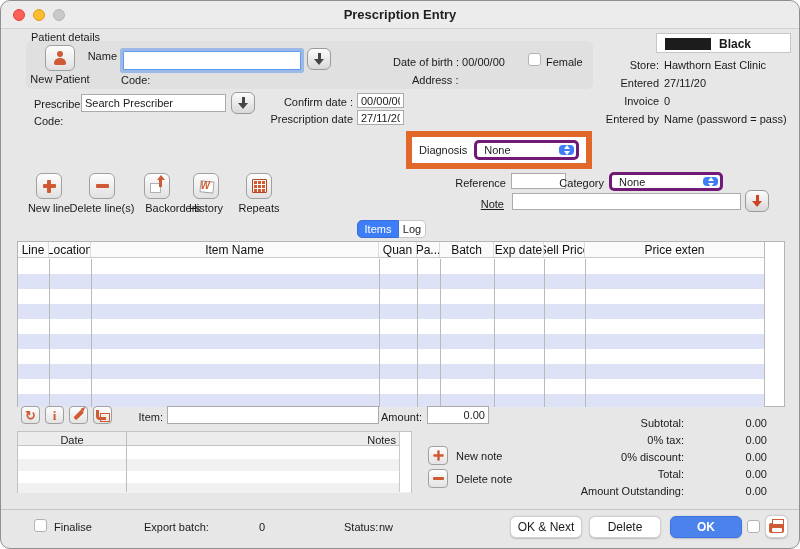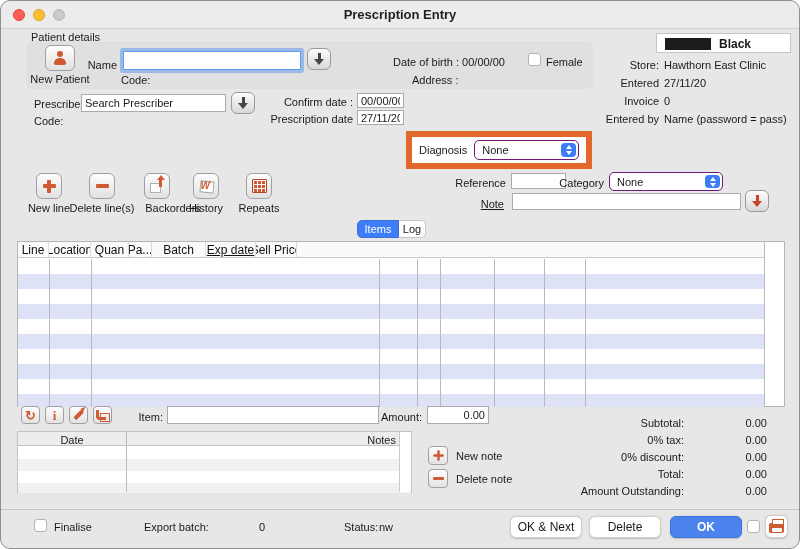--- a/index.html
+++ b/index.html
@@ -56,21 +56,21 @@
       linear-gradient(to bottom,rgba(255,255,255,0.95) 1px,transparent 1px);background-size:4px 4px;}
   .syncic{font-size:13px;font-weight:bold;color:#cf5a33;line-height:1;}
   .infoic{font-family:"Liberation Serif",serif;font-size:13px;font-weight:bold;color:#cf5a33;line-height:1;}
   .pencilic{position:relative;width:11px;height:3.5px;background:#cf5a33;border-radius:1px;transform:rotate(-45deg);}
   .pencilic::after{content:"";position:absolute;right:-5px;top:-0.8px;width:0;height:0;
     border-top:2.5px solid transparent;border-bottom:2.5px solid transparent;border-left:5px solid #cf5a33;}
   .splitic{position:relative;width:15px;height:13px;}
   .splitic::before{content:"";position:absolute;right:0;bottom:0;width:8px;height:7px;border:1.5px solid #cf5a33;}
   .splitic::after{content:"";position:absolute;left:1px;top:1px;width:7px;height:7px;
     border-left:3px solid #cf5a33;border-bottom:3px solid #cf5a33;border-radius:0 0 0 4px;}
-  .dropdown{position:absolute;background:#fff;border:1px solid #701a75;border-radius:5px;
+  .dropdown{position:absolute;background:#fff;border:3px solid #701a75;border-radius:5px;
     display:flex;align-items:center;padding-left:7px;font-size:11px;}
   .stepper{position:absolute;right:2px;top:2px;bottom:2px;width:15px;background:#3d7df7;border-radius:4px;
     display:flex;flex-direction:column;align-items:center;justify-content:center;}
   .stepper .up{width:0;height:0;border-left:3.5px solid transparent;border-right:3.5px solid transparent;
     border-bottom:4px solid #fff;margin-bottom:2px;}
   .stepper .dn{width:0;height:0;border-left:3.5px solid transparent;border-right:3.5px solid transparent;
     border-top:4px solid #fff;}
   .hlbox{position:absolute;left:405px;top:130px;width:186px;height:38px;border:6px solid #e2672a;
     background:#fff;display:flex;align-items:center;padding:0 7px;gap:7px;}
   .checkbox{position:absolute;width:13px;height:13px;background:#fff;border:1px solid #b2b2b2;border-radius:3px;}
@@ -114,21 +114,21 @@
   </div>
 
   <div class="lbl" style="left:30px;top:30px;">Patient details</div>
   <div class="panel" style="left:25px;top:40px;width:567px;height:48px;"></div>
 
   <div class="icon-btn" style="left:44px;top:44px;width:30px;height:26px;">
     <span class="personic"></span>
   </div>
   <div class="lbl c" style="left:22px;top:72px;width:74px;">New Patient</div>
 
-  <div class="lbl r" style="left:66px;top:58px;width:50px;">Name</div>
+  <div class="lbl r" style="left:66px;top:49px;width:50px;">Name</div>
   <input class="field focusring" style="left: 122px; top: 50px; width: 178px; height: 19px;" value="">
   <div class="arrow-btn" style="left:306px;top:47px;width:24px;height:22px;">
     <span class="darrow"></span>
   </div>
   <div class="lbl" style="left:120px;top:73px;">Code:</div>
 
   <div class="lbl" style="left:392px;top:55px;">Date of birth : 00/00/00</div>
   <div class="checkbox" style="left:527px;top:52px;"></div>
   <div class="lbl" style="left:545px;top:55px;">Female</div>
   <div class="lbl" style="left:411px;top:73px;">Address :</div>
@@ -216,25 +216,27 @@
     <span>Items</span>
   </div>
   <div class="tab inactive" style="left:398px;width:27px;">
     <span>Log</span>
   </div>
 
   <div class="items-table">
     <div class="items-head">
       <div class="hcell" style="width:31px;">Line</div>
       <div class="hcell" style="width:42px;">Location</div>
+      <div class="hcell" style="width:288px;">Item Name</div>
       <div class="hcell" style="width:38px;">Quan</div>
       <div class="hcell" style="width:23px;">Pa...</div>
       <div class="hcell" style="width:54px;">Batch</div>
-      <div class="hcell" style="width:50px;text-decoration:underline;">Exp date</div>
+      <div class="hcell" style="width:50px;">Exp date</div>
       <div class="hcell" style="width:41px;">Sell Price</div>
+      <div class="hcell" style="width:179px;border-right:none;">Price exten</div>
     </div>
     <div class="items-body"></div>
     <div class="vline" style="left:31px;"></div>
     <div class="vline" style="left:73px;"></div>
     <div class="vline" style="left:361px;"></div>
     <div class="vline" style="left:399px;"></div>
     <div class="vline" style="left:422px;"></div>
     <div class="vline" style="left:476px;"></div>
     <div class="vline" style="left:526px;"></div>
     <div class="vline" style="left:567px;"></div>

